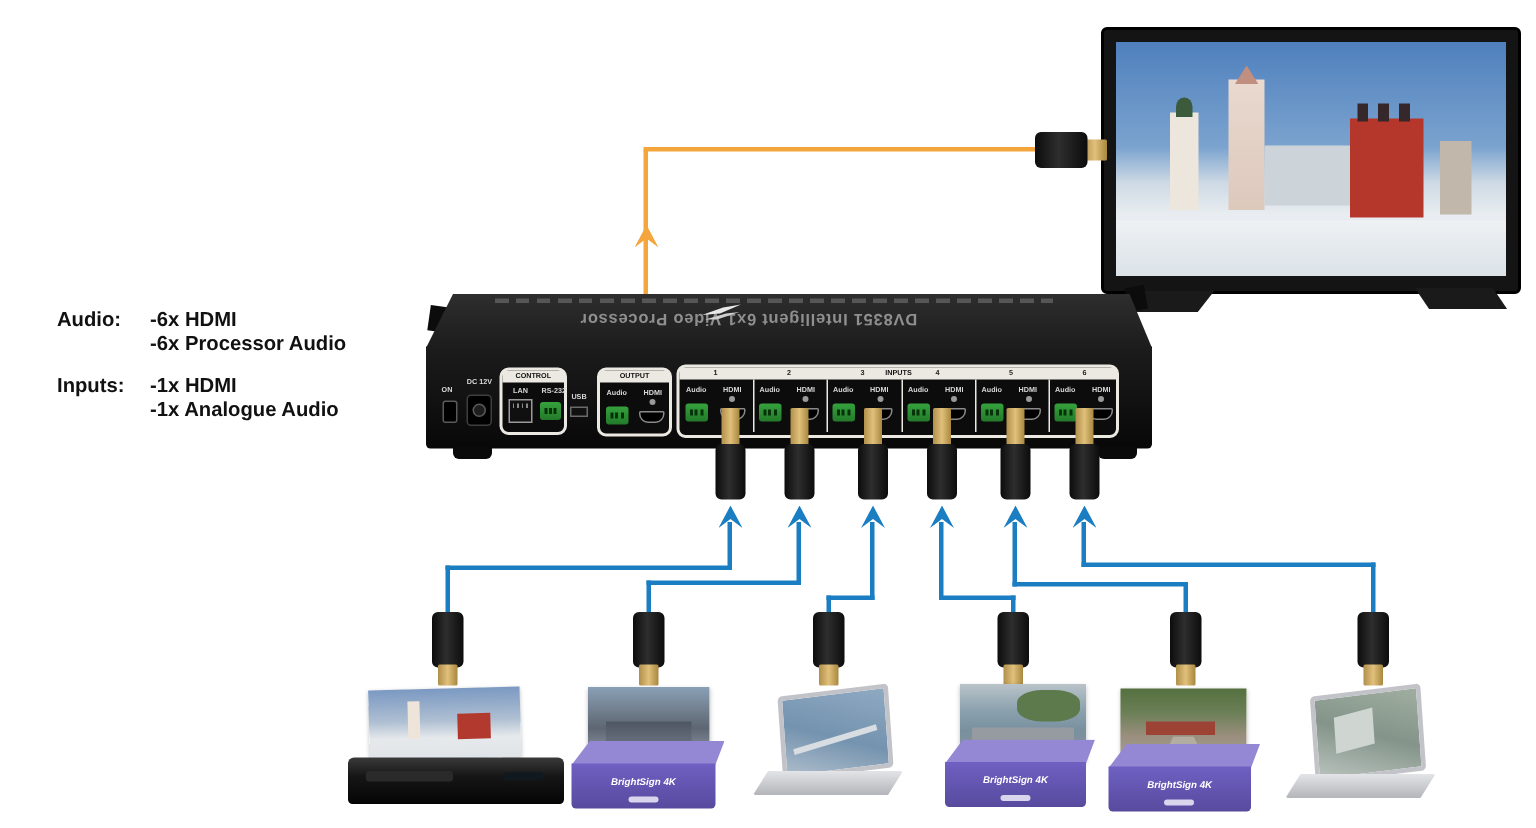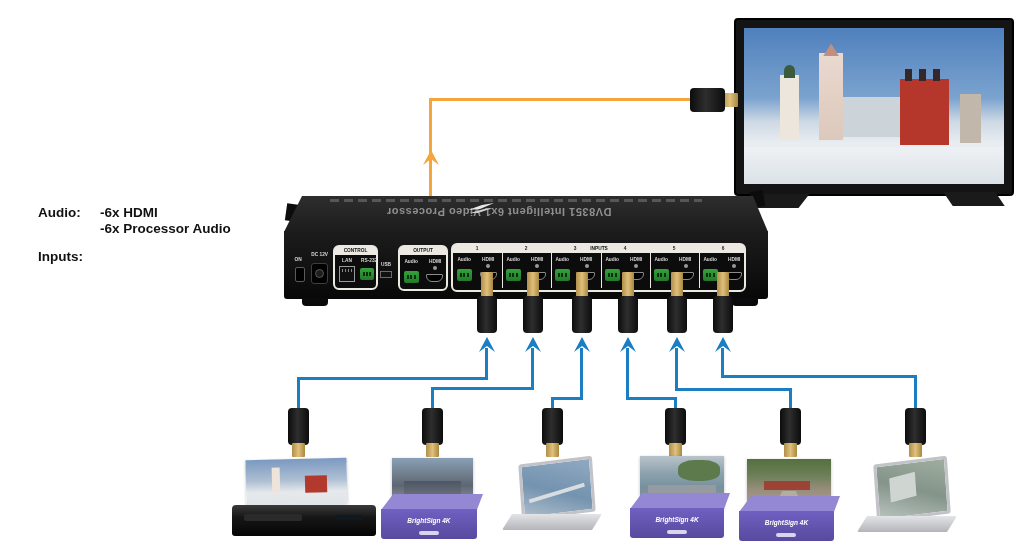--- a/index.html
+++ b/index.html
@@ -97,20 +97,24 @@
   <div class="info">
     <div class="row">
       <div class="col-label">Audio:</div>
       <div class="col-vals">
         <div>-6x HDMI</div>
         <div>-6x Processor Audio</div>
       </div>
     </div>
     <div class="row">
       <div class="col-label">Inputs:</div>
+      <div class="col-vals">
+        <div>-1x HDMI</div>
+        <div>-1x Analogue Audio</div>
+      </div>
     </div>
   </div>
 
   <div class="tv-bezel">
     <div class="tv-screen">
       <div class="scene-shape" style="left:14%;top:30%;width:7%;height:42%;background:#ece6dd;"></div>
       <div class="scene-shape" style="left:15.5%;top:24%;width:4%;height:8%;background:#3c5a3c;border-radius:50% 50% 0 0;"></div>
       <div class="scene-shape" style="left:29%;top:16%;width:9%;height:56%;background:linear-gradient(180deg,#e9d9cf,#ddc8bc);"></div>
       <div class="scene-shape" style="left:30.5%;top:10%;width:6%;height:8%;background:#c08f80;clip-path:polygon(50% 0,100% 100%,0 100%);"></div>
       <div class="scene-shape" style="left:38%;top:44%;width:28%;height:26%;background:#ccd4da;"></div>

